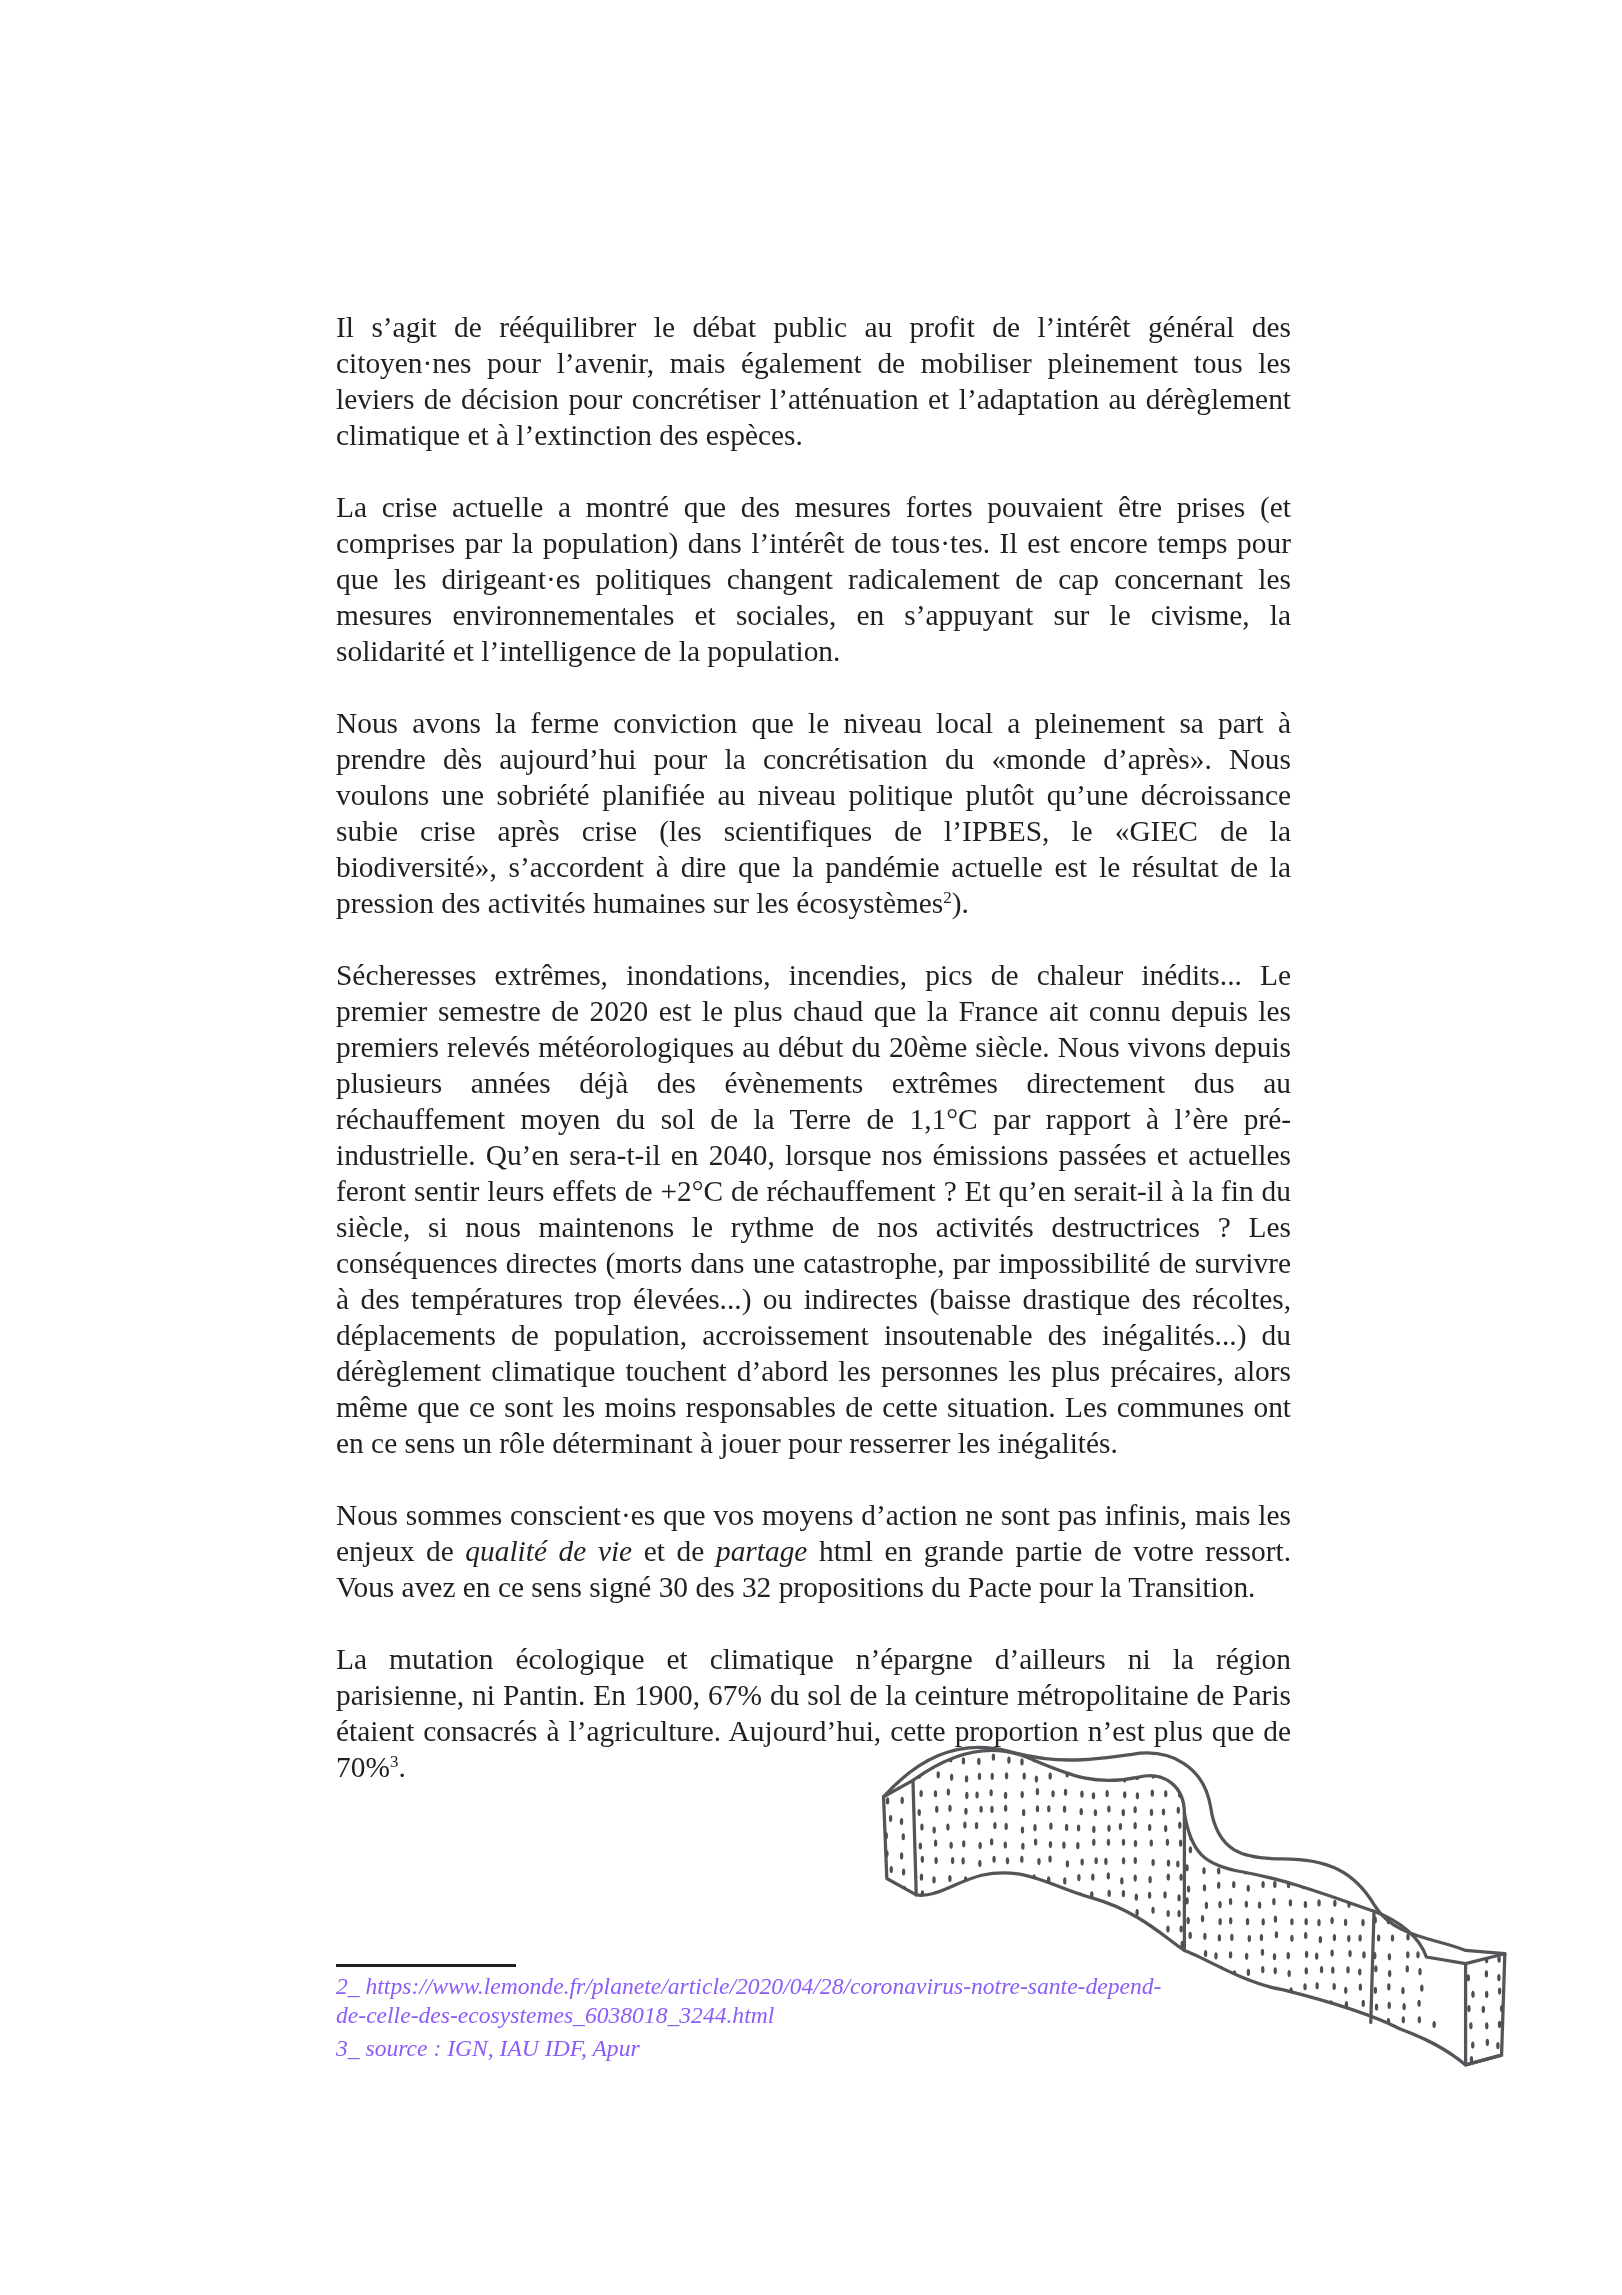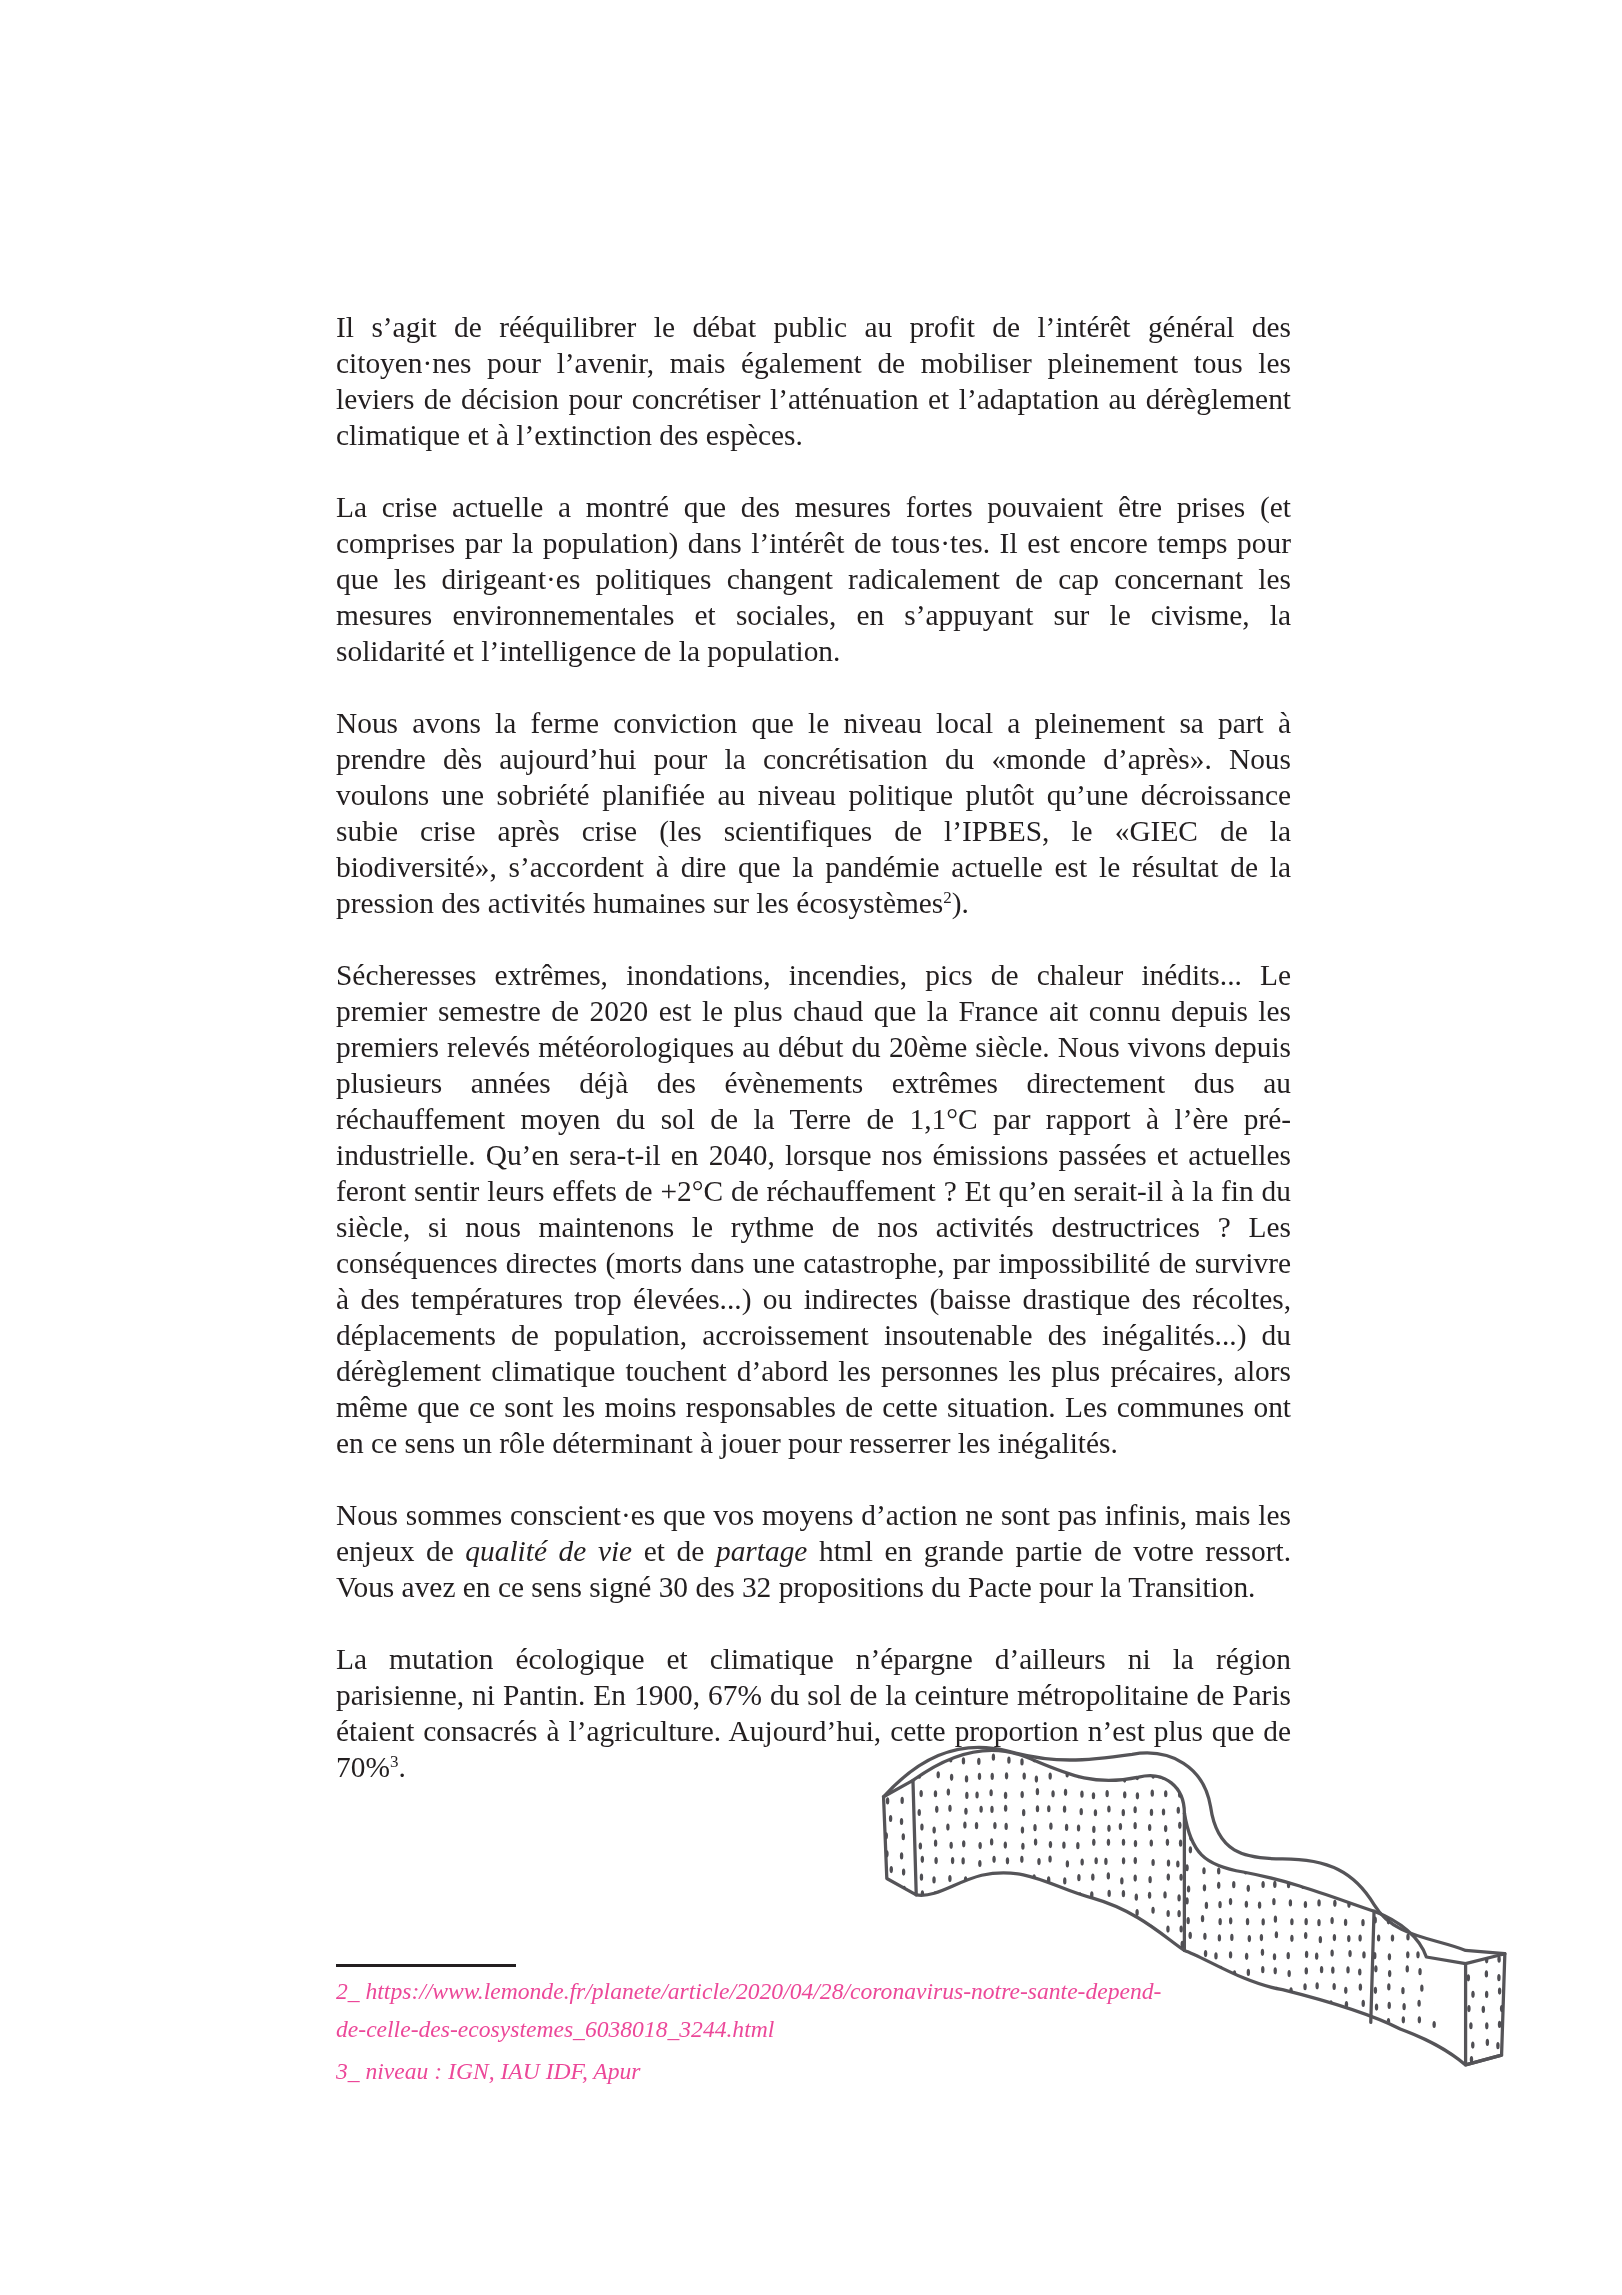--- a/index.html
+++ b/index.html
@@ -13,21 +13,21 @@
   }
   .body-text p { margin: 0 0 36px 0; }
   .body-text p:last-child { margin-bottom: 0; }
   .body-text b { font-weight: normal; }
   .body-text i { }
   sup { font-size: 17px; line-height: 0; vertical-align: 10.5px; }
   .fn-rule { position: absolute; left: 336px; top: 1964px; width: 180px; height: 3.3px; background: #231f20; }
   .footnotes {
     position: absolute; left: 336px; top: 1972px; width: 831px;
     font-family: "Liberation Serif", "DejaVu Serif", serif;
-    font-style: italic; font-size: 23.6px; line-height: 38px; color: #ec4899;
+    font-style: italic; font-size: 23.6px; line-height: 29px; color: #8b5cf6;
   }
   .footnotes div { margin: 0; }
   .footnotes .fn3 { margin-top: 3.9px; }
   .drawing { position: absolute; left: 877px; top: 1741px; width: 654px; height: 347px; }
 </style>
 </head>
 <body>
 
 <div class="page">
 
@@ -37,21 +37,21 @@
     <p><span>Nous avons la ferme conviction que </span><b>le niveau local a pleinement sa part à prendre dès aujourd’hui pour la concrétisation du «monde d’après»</b><span>. Nous voulons une sobriété planifiée au niveau politique plutôt qu’une décroissance subie crise après crise (les scientifiques de l’IPBES, le «GIEC de la biodiversité», s’accordent à dire que la pandémie actuelle est le résultat de la pression des activités humaines sur les écosystèmes</span><sup>2</sup><span>).</span></p>
     <p><span>Sécheresses extrêmes, inondations, incendies, pics de chaleur inédits... Le premier semestre de 2020 est le plus chaud que la France ait connu depuis les premiers relevés météorologiques au début du 20ème siècle. Nous vivons depuis plusieurs années déjà des évènements extrêmes directement dus au réchauffement moyen du sol de la Terre de 1,1°C par rapport à l’ère pré-industrielle. Qu’en sera-t-il en 2040, lorsque nos émissions passées et actuelles feront sentir leurs effets de +2°C de réchauffement ? Et qu’en serait-il à la fin du siècle, si nous maintenons le rythme de nos activités destructrices ? Les conséquences directes (morts dans une catastrophe, par impossibilité de survivre à des températures trop élevées...) ou indirectes (baisse drastique des récoltes, déplacements de population, accroissement insoutenable des inégalités...) du dérèglement climatique touchent d’abord les personnes les plus précaires, alors même que ce sont les moins responsables de cette situation. Les communes ont en ce sens un rôle déterminant à jouer pour resserrer les inégalités.</span></p>
     <p><span>Nous sommes conscient·es que vos moyens d’action ne sont pas infinis, mais les enjeux de </span><i>qualité de vie</i><span> et de </span><i>partage</i><span> html en grande partie de votre ressort. </span><b>Vous avez en ce sens signé 30 des 32 propositions du Pacte pour la Transition</b><span>.</span></p>
     <p><span>La mutation écologique et climatique n’épargne d’ailleurs ni la région parisienne, ni Pantin. En 1900, 67% du sol de la ceinture métropolitaine de Paris étaient consacrés à l’agriculture. Aujourd’hui, cette proportion n’est plus que de 70%</span><sup>3</sup><span>.</span></p>
   </div>
 
   <div class="fn-rule"></div>
 
   <div class="footnotes">
     <div>2_ https://www.lemonde.fr/planete/article/2020/04/28/coronavirus-notre-sante-depend-de-celle-des-ecosystemes_6038018_3244.html</div>
-    <div class="fn3">3_ niveau : IGN, IAU IDF, Apur</div>
+    <div class="fn3">3_ source : IGN, IAU IDF, Apur</div>
   </div>
 
   <svg class="drawing" viewBox="0 0 1000 530" xmlns="http://www.w3.org/2000/svg">
     <defs>
       <clipPath id="faceA">
           <path d="M55 60 C 110 20, 170 0, 230 25 C 290 50, 330 70, 400 55 C 440 45, 470 70, 470 110 L 470 320 C 440 300, 400 260, 330 240 C 270 225, 230 190, 160 205 C 120 215, 90 240, 60 235 Z"></path>
         </clipPath>
       <clipPath id="faceB">
           <path d="M470 110 C 480 170, 500 190, 560 200 C 640 215, 700 240, 760 260 C 800 275, 830 300, 840 330 L 860 450 C 800 440, 760 420, 700 400 C 620 380, 560 370, 500 330 C 480 320, 470 320, 470 320 Z"></path>
         </clipPath>

